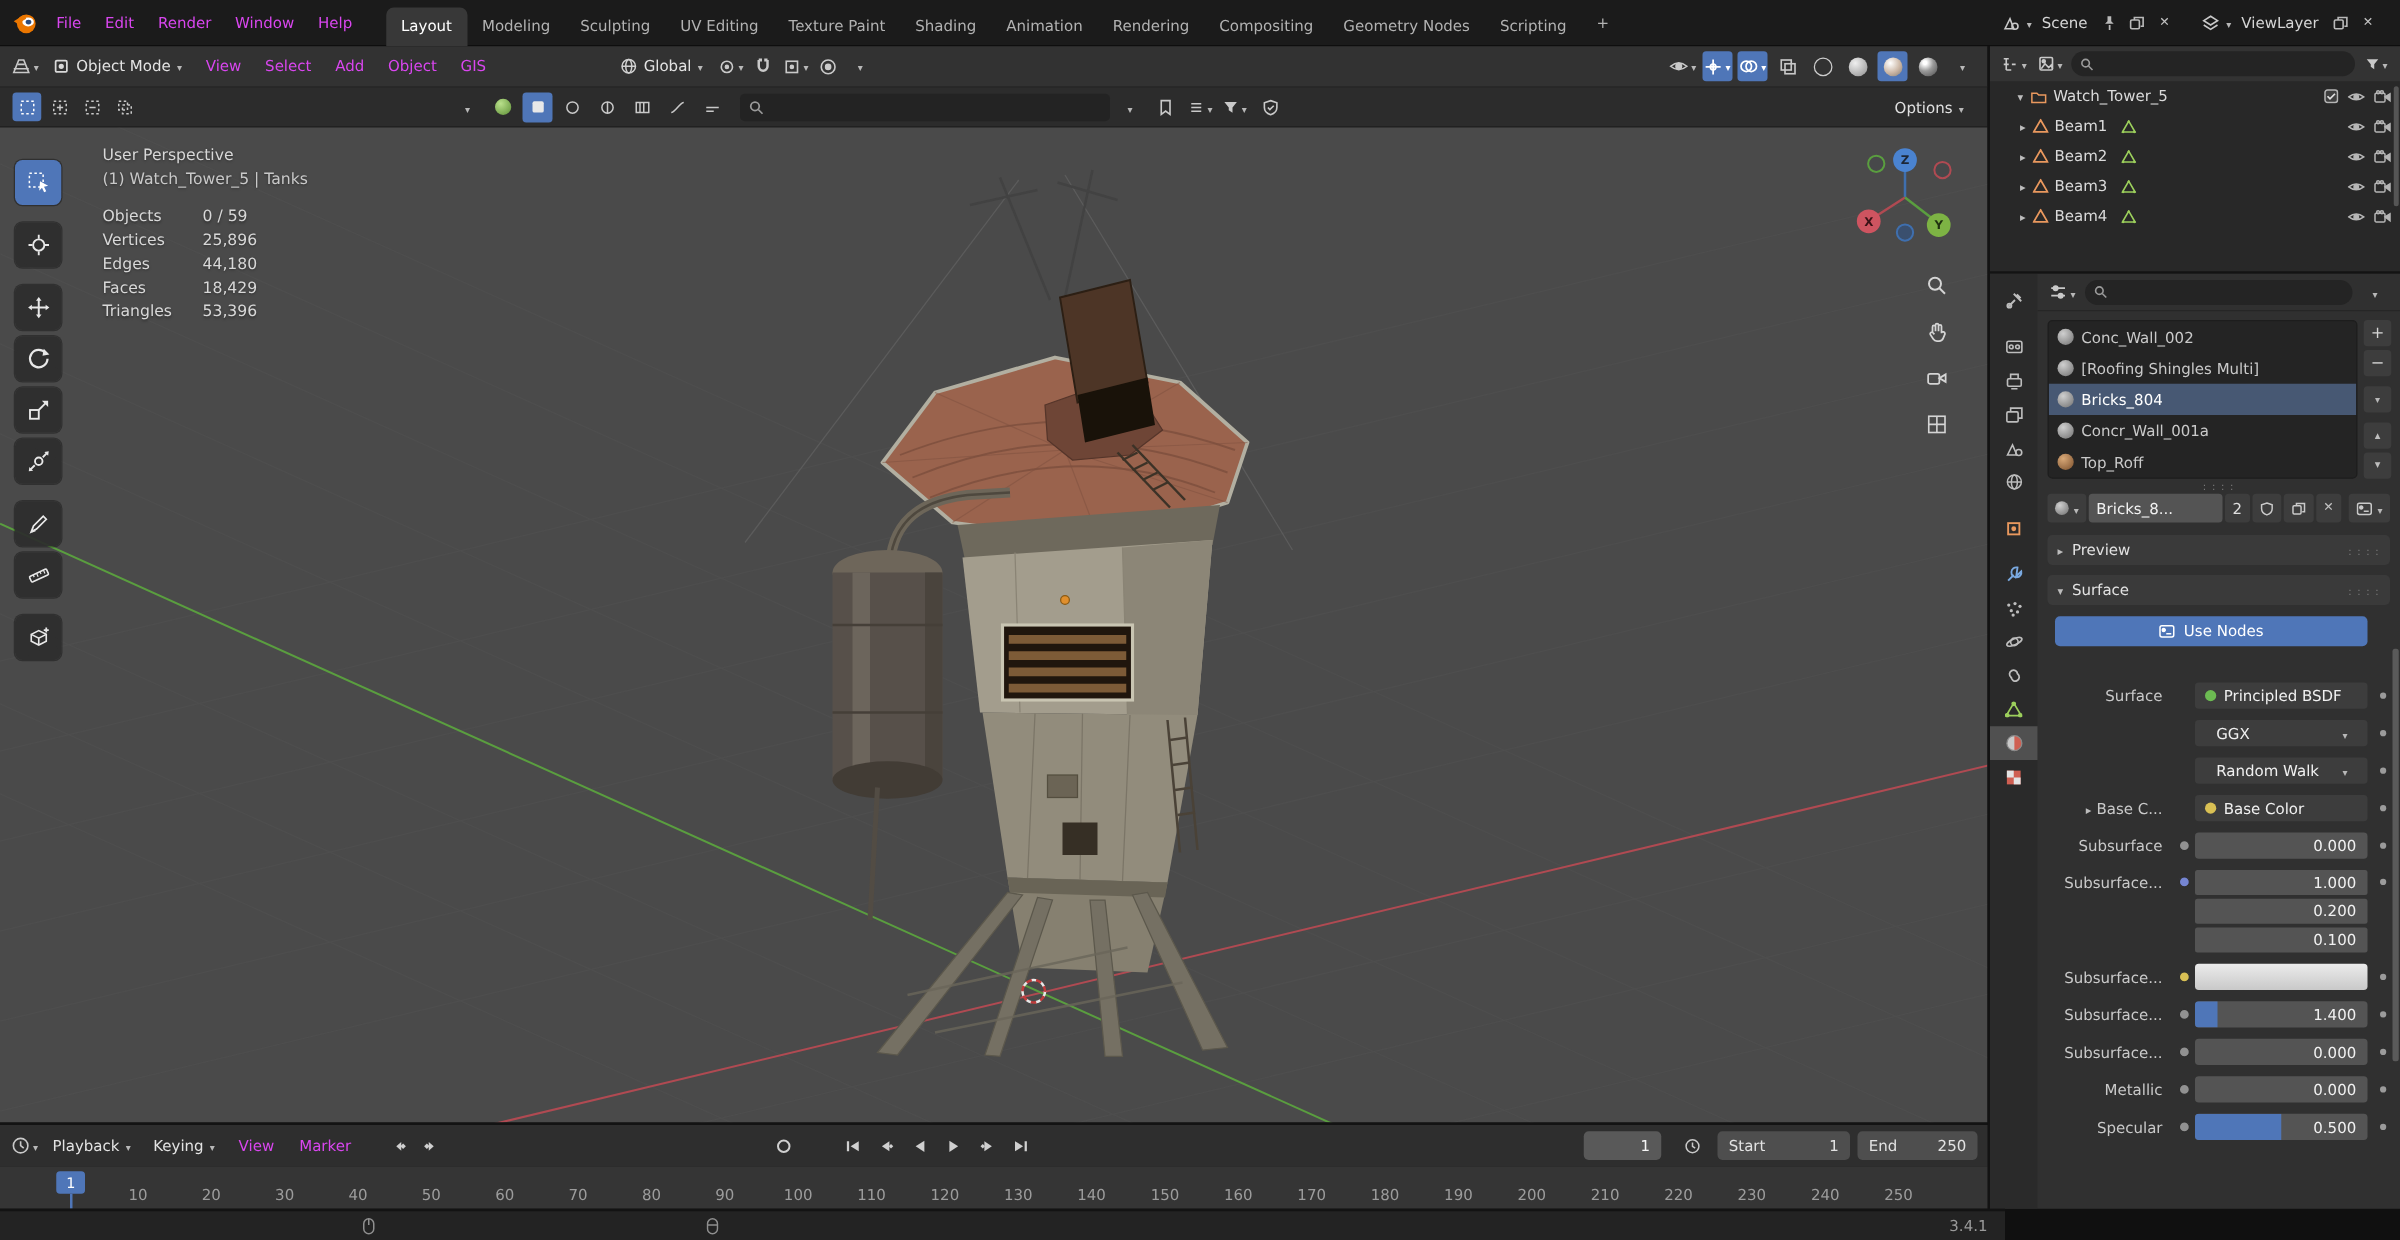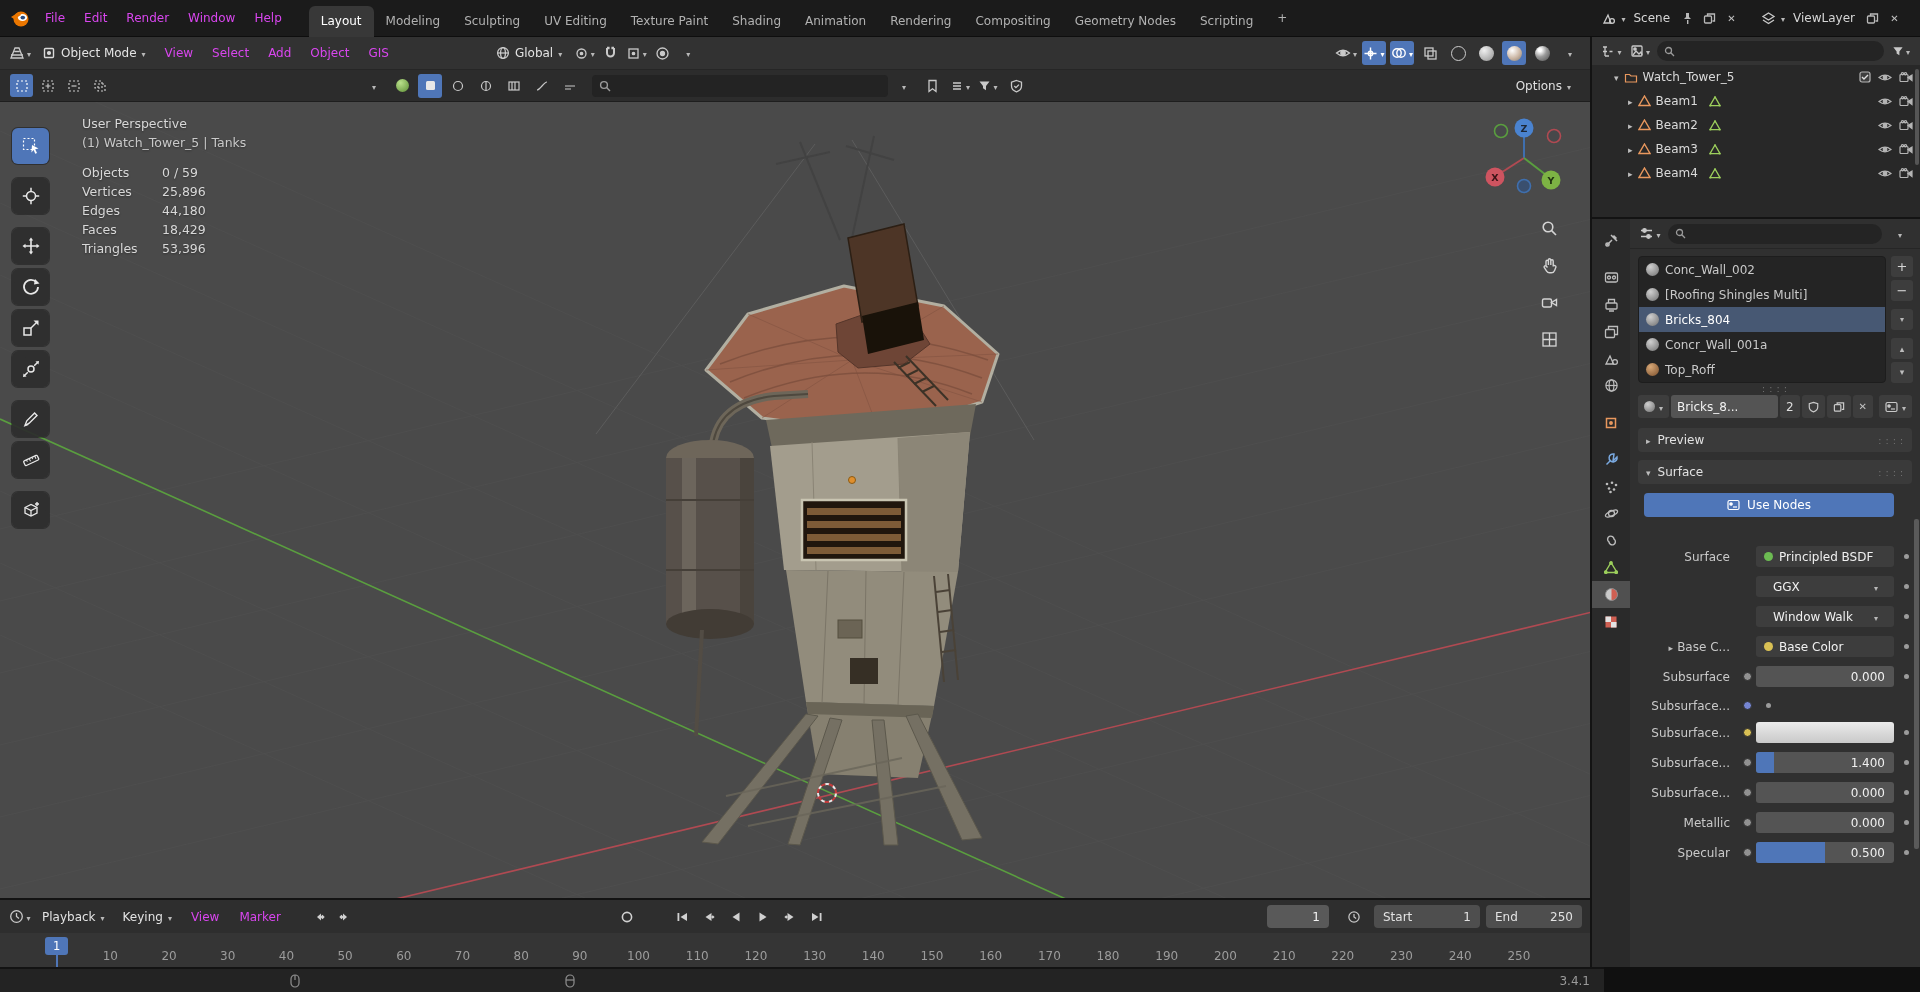--- a/index.html
+++ b/index.html
@@ -68,21 +68,21 @@
   .side-icons .ibtn{height:20px;min-width:20px}
 
   
   .right-panel{position:absolute;left:1590px;top:37px;width:330px;height:930px;border-left:2px solid #131313;display:flex;flex-direction:column}
   
   .outliner{height:182px;background:#282828;border-bottom:2px solid #131313;display:flex;flex-direction:column;overflow:hidden;position:relative}
   .out-header{height:28px;background:#333333;display:flex;align-items:center;gap:5px;padding:0 7px;flex:none}
   .searchbox{flex:1;height:20px;background:#242424;border-radius:10px;display:flex;align-items:center;gap:5px;padding:0 7px;color:#8f8f8f}
   .orow{height:24px;display:flex;align-items:center;gap:5px;padding:0 7px;color:#dadada;white-space:nowrap}
   .orow .grow{flex:1}
-  .ind1{padding-left:10px}.ind2{padding-left:22px}.ind3{padding-left:36px}
+  .ind1{padding-left:10px}.ind2{padding-left:22px}.ind3{padding-left:24px}
   .oicons{display:flex;align-items:center;gap:7px;color:#b5b5b5}
   .out-scroll{position:absolute;right:1px;top:32px;width:4px;height:96px;background:#555;border-radius:2px}
 
   
   .properties{flex:1;background:#303030;display:flex;overflow:hidden;position:relative}
   .ptabs{width:38px;background:#2a2a2a;display:flex;flex-direction:column;align-items:stretch;padding-top:8px;flex:none}
   .ptab{height:27px;display:flex;align-items:center;justify-content:center;color:#bdbdbd}
   .ptab.gap{margin-top:10px}
   .ptab.on{background:#505050}
   .pcontent{flex:1;display:flex;flex-direction:column;overflow:hidden}
@@ -1073,21 +1073,21 @@
             </div>
             <span class="deco">
                 <i></i>
               </span>
           </div>
 
           <div class="prow">
             <span class="plabel"></span>
             <span class="socket"></span>
             <div class="pfield menu">
-              <span class="ptext">Window Walk</span>
+              <span class="ptext">Random Walk</span>
                 <span class="ic-chev"></span>
             </div>
             <span class="deco">
                 <i></i>
               </span>
           </div>
 
           <div class="prow">
             <span class="plabel">
                 <span class="ic-right"></span>
@@ -1116,20 +1116,31 @@
             <span class="deco">
                 <i></i>
               </span>
           </div>
 
           <div class="prow" style="align-items:flex-start">
             <span class="plabel" style="margin-top:3px">Subsurface...</span>
             <span class="socket blue" style="margin-top:5px">
                 <i></i>
               </span>
+            <div class="vstack">
+                <div class="vfield">
+                  <span class="pval">1.000</span>
+                </div>
+                <div class="vfield">
+                  <span class="pval">0.200</span>
+                </div>
+                <div class="vfield">
+                  <span class="pval">0.100</span>
+                </div>
+              </div>
             <span class="deco" style="margin-top:7px">
                 <i></i>
               </span>
           </div>
 
           <div class="prow">
             <span class="plabel">Subsurface...</span>
             <span class="socket yellow">
                 <i></i>
               </span>

